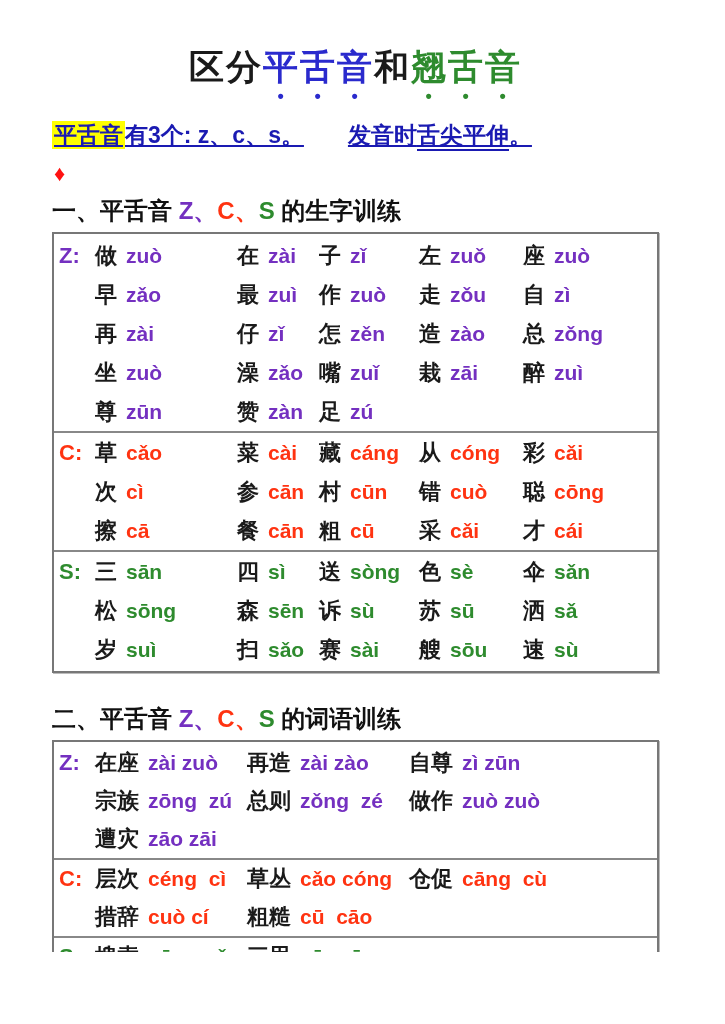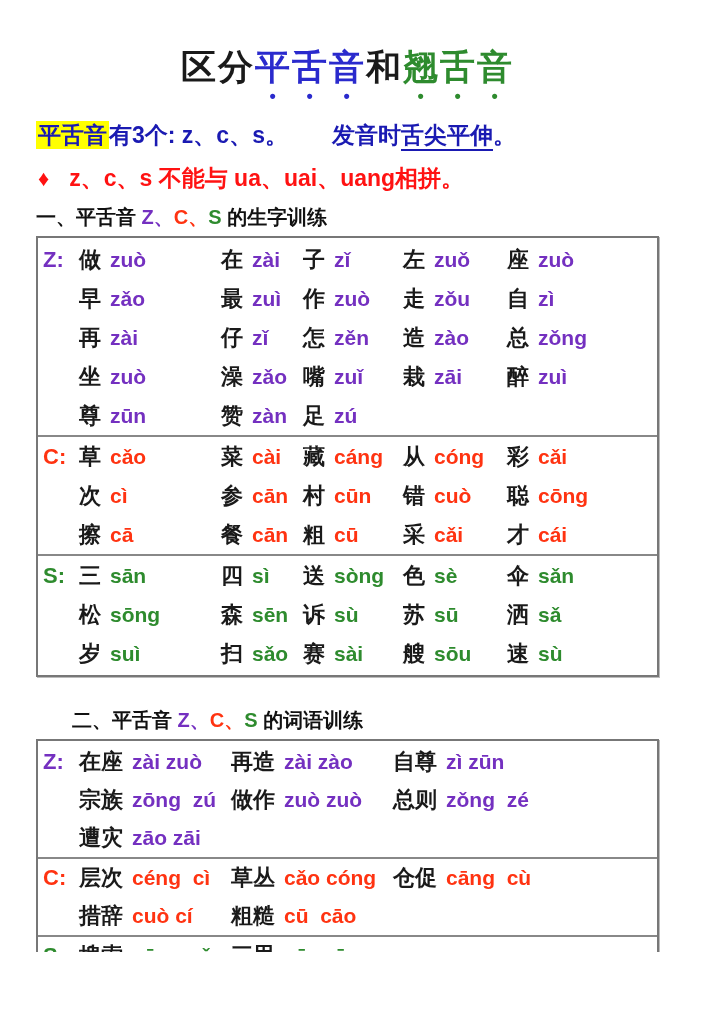--- a/index.html
+++ b/index.html
@@ -4,21 +4,21 @@
 <style>
   html,body{margin:0;padding:0;background:#ffffff;}
   .page{
     position:relative;
     width:725px;height:952px;
     background:#ffffff;
     font-family:"Liberation Sans","DejaVu Sans",sans-serif;
     color:#1a1a1a;
     overflow:hidden;
     box-sizing:border-box;
-    padding:44px 66px 0 36px;
+    padding:44px 66px 0 52px;
   }
   
   .c-purple{color:var(--purple);}
   .c-red{color:var(--red);}
   .c-green{color:var(--green);}
   .c-blue{color:var(--blue);}
   .c-navy{color:var(--navy);}
   .c-notered{color:var(--note-red);}
 
   .title{
@@ -36,20 +36,21 @@
     text-emphasis-position:under right;
   }
   .intro{
     margin:14px 0 0 0;
     display:flex;
     align-items:baseline;
     gap:44px;
     font-size:23px;
     font-weight:700;
     line-height:1.35;
+    text-decoration:underline;
   }
   .hl{
     background:var(--highlight);
     color:inherit;
     padding:1px 2px;
   }
   .ul{
     border-bottom:2px solid currentColor;
     padding-bottom:1px;
     text-align:center;
@@ -62,25 +63,25 @@
     font-size:23px;
     font-weight:700;
   }
   .diamond{
     font-size:22px;
     color:var(--note-red);
     line-height:1;
   }
   .section{
     margin:10px 0 5px 0;
-    font-size:20px;
+    font-size:24px;
     font-weight:700;
     color:#111111;
   }
-  .section.second{margin-top:30px;margin-left:36px;}
+  .section.second{margin-top:30px;}
   .table{
     border:2px solid #777777;
     background:#ffffff;
     padding:2px 0;
     box-shadow:1px 1px 0 #bbbbbb;
   }
   .tsection + .tsection{border-top:2px solid #888888;}
   .trow{
     display:grid;
     align-items:center;
@@ -118,21 +119,20 @@
 
   <h1 class="title"><span>区分</span><span class="c-blue emph">平舌音</span><span>和</span><span class="c-green emph">翘舌音</span></h1>
 
   <p class="intro c-navy">
     <span><mark class="hl">平舌音</mark><span>有3个: z、c、s。</span></span>
     <span><span>发音时</span><span class="ul">舌尖平伸</span><span>。</span></span>
   </p>
 
   <p class="note">
     <span class="diamond">♦</span>
-    <span class="c-notered">z、c、s 不能与 ua、uai、uang相拼。</span>
   </p>
 
   <h2 class="section"><span>一、平舌音 </span><span class="c-purple">Z</span><span class="c-purple">、</span><span class="c-red">C</span><span class="c-red">、</span><span class="c-green">S</span><span> 的生字训练</span></h2>
 
   <div class="table t1" id="table1">
       <div class="tsection">
         <div class="trow t1cols">
           <span class="rowlabel c-purple">Z:</span>
           <span class="cell">
             <span class="hanzi">做</span>
@@ -403,27 +403,27 @@
             <span class="pinyin c-purple">zì zūn</span>
           </span>
         </div>
         <div class="trow t2cols">
           <span class="rowlabel c-purple"></span>
           <span class="cell">
             <span class="hanzi">宗族</span>
             <span class="pinyin c-purple">zōng  zú</span>
           </span>
           <span class="cell">
+            <span class="hanzi">总则</span>
+            <span class="pinyin c-purple">zǒng  zé</span>
+          </span>
+          <span class="cell">
             <span class="hanzi">做作</span>
             <span class="pinyin c-purple">zuò zuò</span>
           </span>
-          <span class="cell">
-            <span class="hanzi">总则</span>
-            <span class="pinyin c-purple">zǒng  zé</span>
-          </span>
         </div>
         <div class="trow t2cols">
           <span class="rowlabel c-purple"></span>
           <span class="cell">
             <span class="hanzi">遭灾</span>
             <span class="pinyin c-purple">zāo zāi</span>
           </span>
         </div>
       </div>
       <div class="tsection">

